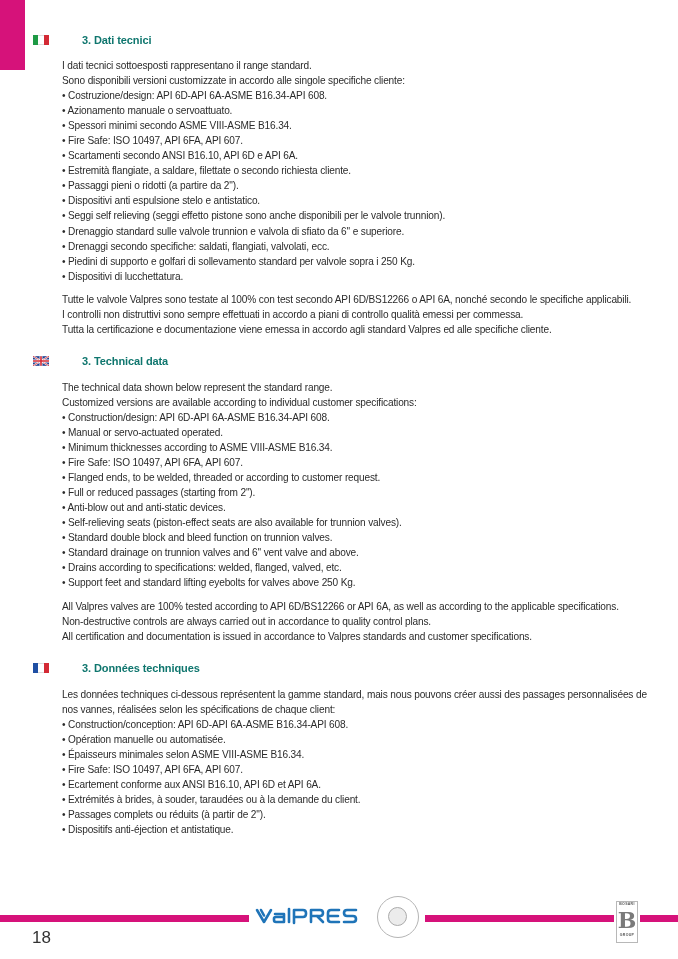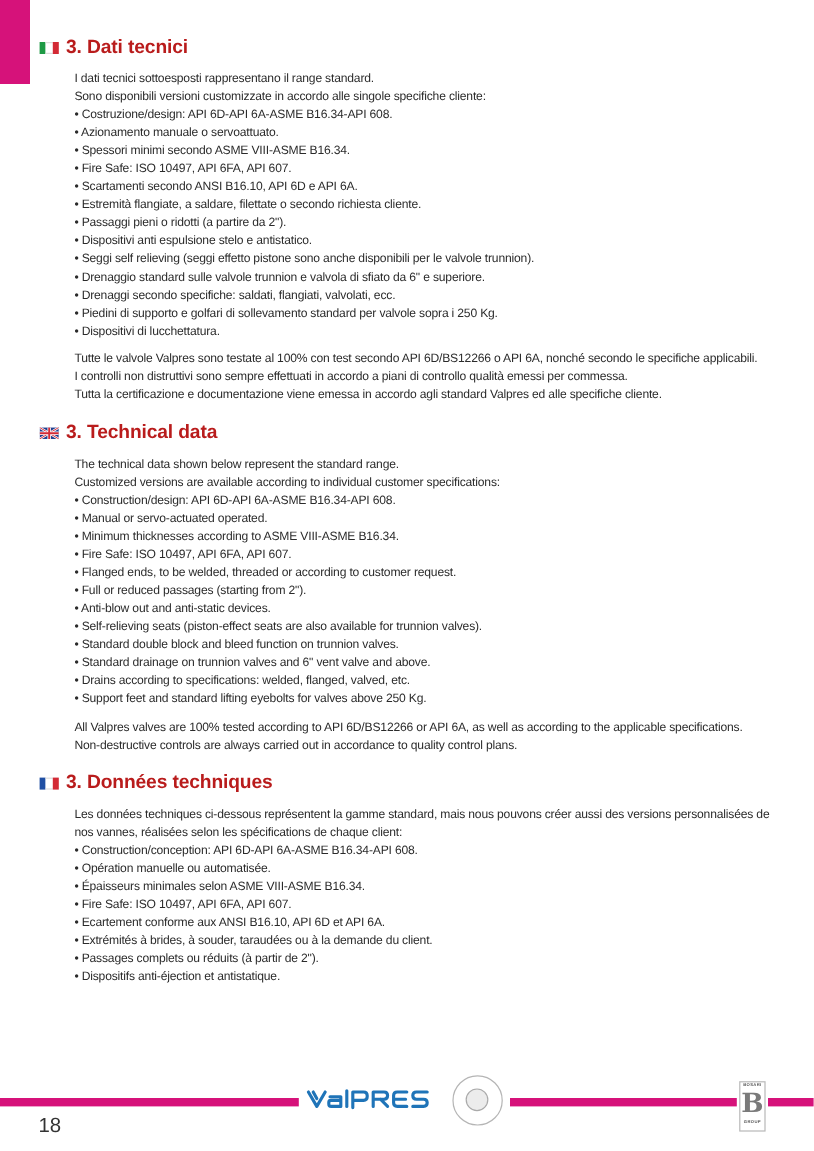--- a/index.html
+++ b/index.html
@@ -8,21 +8,21 @@
     background: #ffffff; color: #2b2b2b;
     font-family: "Liberation Sans", "DejaVu Sans", sans-serif;
   }
   .left-bar { position: absolute; left: 0; top: 0; width: 25px; height: 70px; background: #d6127a; }
   .content { position: absolute; left: 33px; top: 31px; width: 635px; }
   .section { margin: 0; }
   .section-heading { display: flex; align-items: center; height: 17px; margin-bottom: 10px; }
   .flag { display: inline-flex; width: 16px; height: 10px; margin-right: 6px; flex: none; }
   .flag span { flex: 1; height: 100%; }
   .flag-uk { width: 16px; height: 10px; margin-right: 6px; flex: none; }
-  .heading-text { font-size: 16px; font-weight: bold; color: #b91c1c; letter-spacing: -0.1px; }
+  .heading-text { font-size: 11px; font-weight: bold; color: #0f766e; letter-spacing: -0.1px; margin-left: 27px; }
   .line { font-size: 10.1px; line-height: 15.05px; white-space: nowrap; letter-spacing: -0.15px; margin-left: 29px; }
   .para-gap { height: 8px; }
   .section-gap { height: 16px; }
   .footer-bar { position: absolute; top: 915px; height: 7px; background: #d6127a; }
   .page-number { position: absolute; left: 32px; top: 928px; font-size: 17px; font-weight: normal; color: #333; }
   .valpres-logo { position: absolute; left: 255px; top: 905px; width: 112px; height: 22px; }
   .iso-seal { position: absolute; left: 377px; top: 896px; width: 42px; height: 42px; border-radius: 50%; border: 1.5px solid #b5b5b5; box-sizing: border-box; }
   .iso-seal .inner { position: absolute; left: 10px; top: 10px; width: 19px; height: 19px; border-radius: 50%; border: 1px solid #aaa; box-sizing: border-box; background: #ececec; }
   .group-logo { position: absolute; left: 616px; top: 901px; width: 22px; height: 42px; border: 1px solid #b8b8b8; background: #fff; box-sizing: border-box; text-align: center; }
   .group-logo .small { font-size: 3.5px; font-weight: bold; color: #555; line-height: 5px; letter-spacing: 0.3px; }
@@ -88,34 +88,35 @@
     <div class="line">• Full or reduced passages (starting from 2").</div>
     <div class="line">• Anti-blow out and anti-static devices.</div>
     <div class="line">• Self-relieving seats (piston-effect seats are also available for trunnion valves).</div>
     <div class="line">• Standard double block and bleed function on trunnion valves.</div>
     <div class="line">• Standard drainage on trunnion valves and 6" vent valve and above.</div>
     <div class="line">• Drains according to specifications: welded, flanged, valved, etc.</div>
     <div class="line">• Support feet and standard lifting eyebolts for valves above 250 Kg.</div>
     <div class="para-gap"></div>
     <div class="line">All Valpres valves are 100% tested according to API 6D/BS12266 or API 6A, as well as according to the applicable specifications.</div>
     <div class="line">Non-destructive controls are always carried out in accordance to quality control plans.</div>
+    <div class="line">All certification and documentation is issued in accordance to Valpres standards and customer specifications.</div>
   </div>
 
   <div class="section-gap"></div>
 
   <div class="section">
     <div class="section-heading">
       <span class="flag">
         <span style="background:#1f4fa3"></span>
           <span style="background:#ffffff;border-top:1px solid #ddd;border-bottom:1px solid #ddd;box-sizing:border-box"></span>
           <span style="background:#d32a35"></span>
       </span>
       <span class="heading-text">3. Données techniques</span>
     </div>
-    <div class="line">Les données techniques ci-dessous représentent la gamme standard, mais nous pouvons créer aussi des versions personnalisées de</div>
+    <div class="line">Les données techniques ci-dessous représentent la gamme standard, mais nous pouvons créer aussi des passages personnalisées de</div>
     <div class="line">nos vannes, réalisées selon les spécifications de chaque client:</div>
     <div class="line">• Construction/conception: API 6D-API 6A-ASME B16.34-API 608.</div>
     <div class="line">• Opération manuelle ou automatisée.</div>
     <div class="line">• Épaisseurs minimales selon ASME VIII-ASME B16.34.</div>
     <div class="line">• Fire Safe: ISO 10497, API 6FA, API 607.</div>
     <div class="line">• Ecartement conforme aux ANSI B16.10, API 6D et API 6A.</div>
     <div class="line">• Extrémités à brides, à souder, taraudées ou à la demande du client.</div>
     <div class="line">• Passages complets ou réduits (à partir de 2").</div>
     <div class="line">• Dispositifs anti-éjection et antistatique.</div>
   </div>

